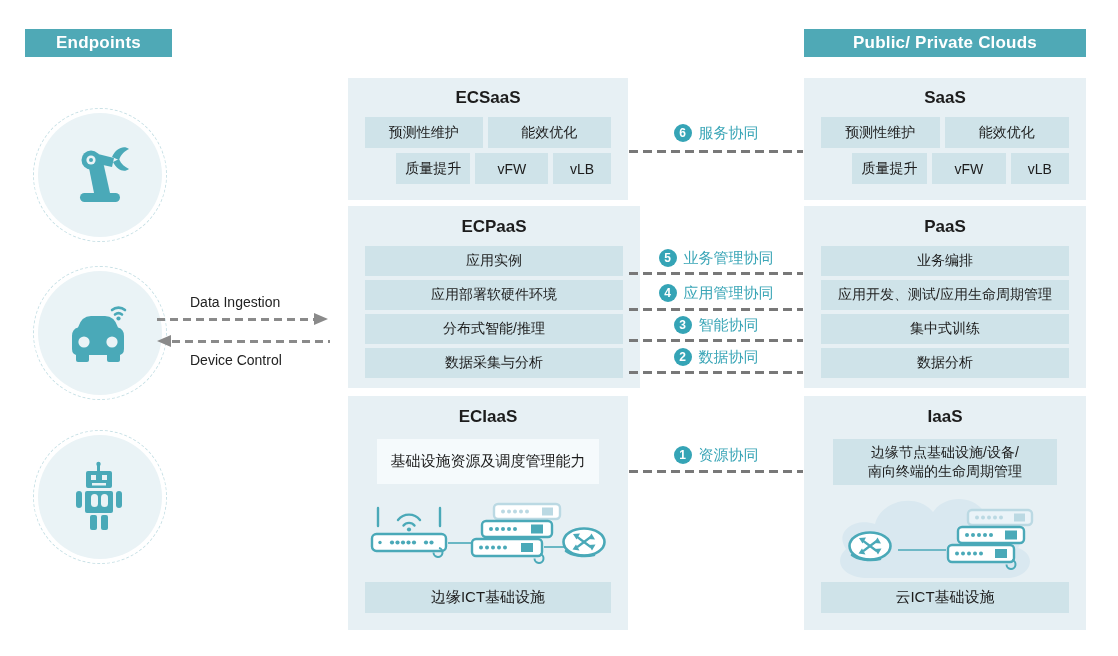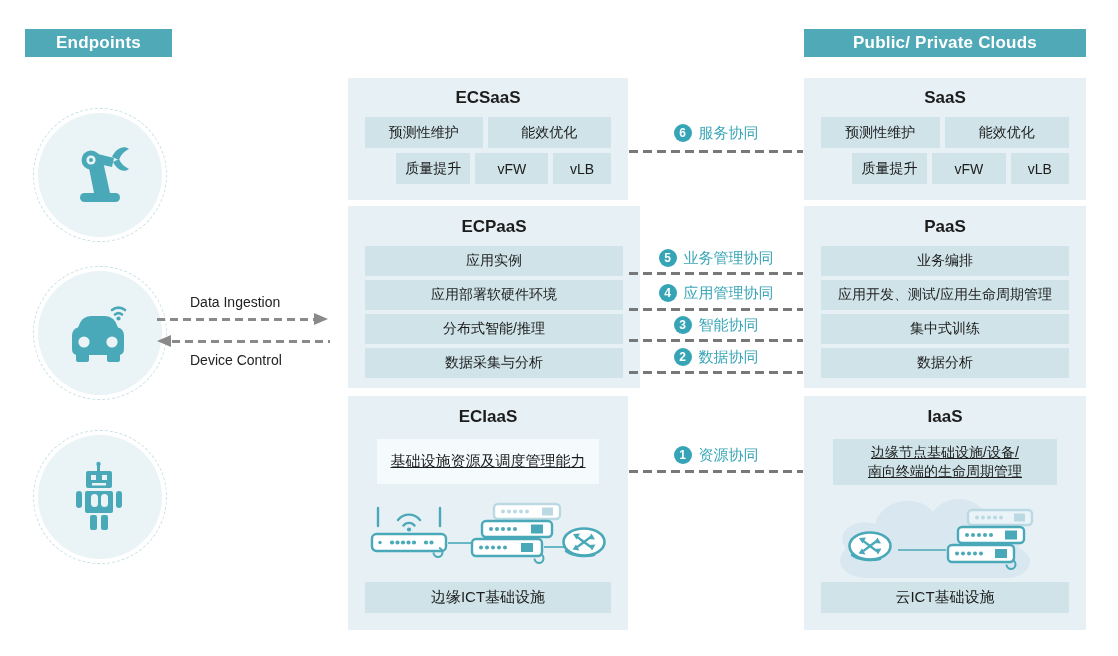--- a/index.html
+++ b/index.html
@@ -29,21 +29,21 @@
         font-size:14px;color:#1c1c1c;white-space:nowrap;}
   .cellrow{display:flex;gap:5px;margin:0 17px;}
   .cellrow .cell{height:31px;}
   .row1{margin-top:8px;} .row1 .c1{flex:122;} .row1 .c2{flex:128;}
   .row2{margin-top:5px;margin-left:48px;} .row2 .c1{flex:90;} .row2 .c2{flex:88;} .row2 .c3{flex:70;}
 
   .wide-row{height:30px;margin:4px 17px 0;}
   .wide-row.first{margin-top:8px;}
 
   .cap-row{margin:11px 29px 0;height:45px;display:flex;flex-direction:column;
-           align-items:center;justify-content:center;font-size:15px;text-decoration:underline;}
+           align-items:center;justify-content:center;font-size:15px;}
   #eciaas-cap{background:#F5FAFC;}
   #iaas-cap{background:#CFE3E9;height:46px;font-size:14px;line-height:19px;}
 
   .infra-row{position:absolute;left:17px;right:17px;bottom:17px;height:31px;background:#CFE3E9;
              display:flex;align-items:center;justify-content:center;font-size:15px;}
 
   .icon-zone{position:absolute;}
 
   
   .ep-circle{position:absolute;left:38px;width:124px;height:124px;border-radius:50%;background:#EAF3F6;

